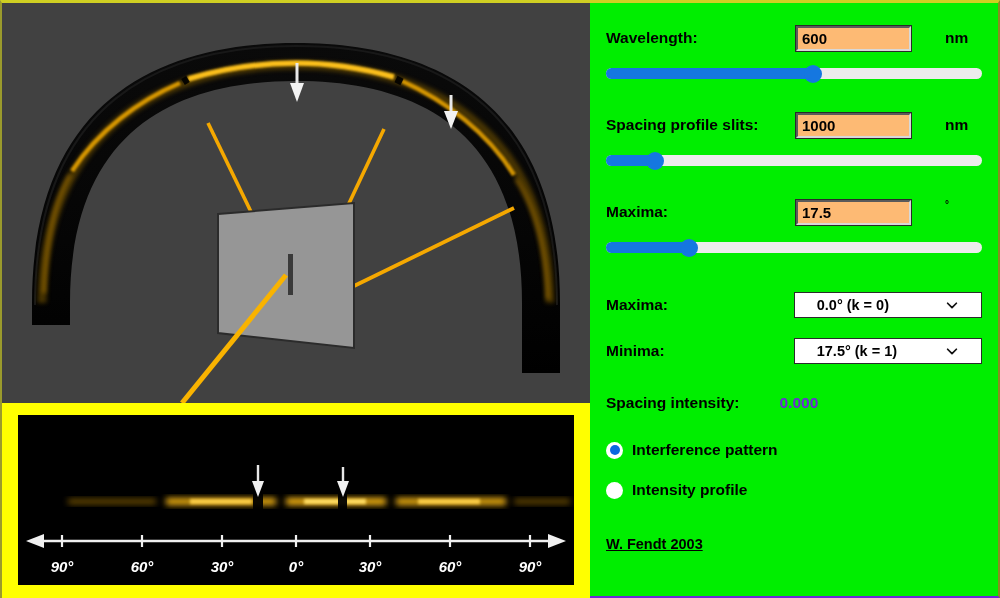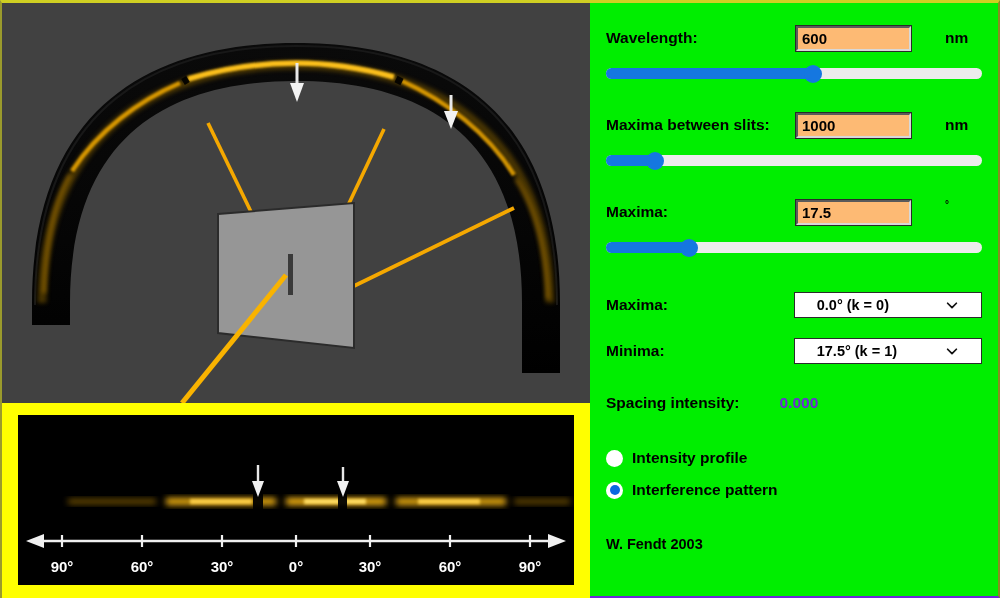--- a/index.html
+++ b/index.html
@@ -15,20 +15,21 @@
     display: flex;
   }
 
   
   .left {
     position: relative;
     width: 590px; height: 598px;
     background: #414141;
     border-top: 3px solid #cfcf22;
     border-left: 2px solid #9a9a2c;
+    font-style: italic;
   }
 
   
   .stage {
     position: absolute;
     left: 0; top: 0;
     width: 588px; height: 400px;
     background: #414141;
     overflow: hidden;
   }
@@ -186,20 +187,21 @@
 
   .spacer-16 { height: 16px; }
   .spacer-22 { height: 22px; }
   .spacer-28 { height: 28px; }
 
   .credit {
     font-size: 14.5px;
     font-weight: bold;
     color: #000;
     margin-top: 30px;
+    text-decoration: underline;
   }
 
   .val {
     font-size: 15.5px;
     font-weight: bold;
     color: #6d28d9;
     margin-left: 40px;
   }
   .lbl-col { width: 190px; }
 </style>
@@ -371,21 +373,21 @@
       <div class="slider">
         <div class="slider-track"></div>
         <div class="slider-fill" id="sf-wl" style="width: 55%;"></div>
         <div class="slider-thumb" id="st-wl" style="left: 55%;"></div>
       </div>
     </div>
 
     <div class="spacer-22"></div>
 
     <div class="row">
-      <div class="lbl lbl-col">Maxima between slits:</div>
+      <div class="lbl lbl-col">Spacing profile slits:</div>
       <input class="field" type="text" value="1000" style="">
       <div class="unit">nm</div>
     </div>
     <div class="slider-wrap">
       <div class="slider">
         <div class="slider-track"></div>
         <div class="slider-fill" id="sf-sp" style="width: 13%;"></div>
         <div class="slider-thumb" id="st-sp" style="left: 13%;"></div>
       </div>
     </div>
@@ -431,25 +433,25 @@
 
     <div class="spacer-22"></div>
 
     <div class="row">
       <div class="lbl">Spacing intensity:</div>
       <div class="val">0.000</div>
     </div>
 
     <div class="spacer-16"></div>
 
+    <div class="radio-row">
+      <div class="radio on"></div>
+      <div class="radio-label">Interference pattern</div>
+    </div>
+
     <div class="radio-row" style="margin-top:8px">
       <div class="radio"></div>
       <div class="radio-label">Intensity profile</div>
     </div>
 
-    <div class="radio-row">
-      <div class="radio on"></div>
-      <div class="radio-label">Interference pattern</div>
-    </div>
-
     <div class="credit">W. Fendt 2003</div>
   </div>
 </div>
 
 </body></html>

